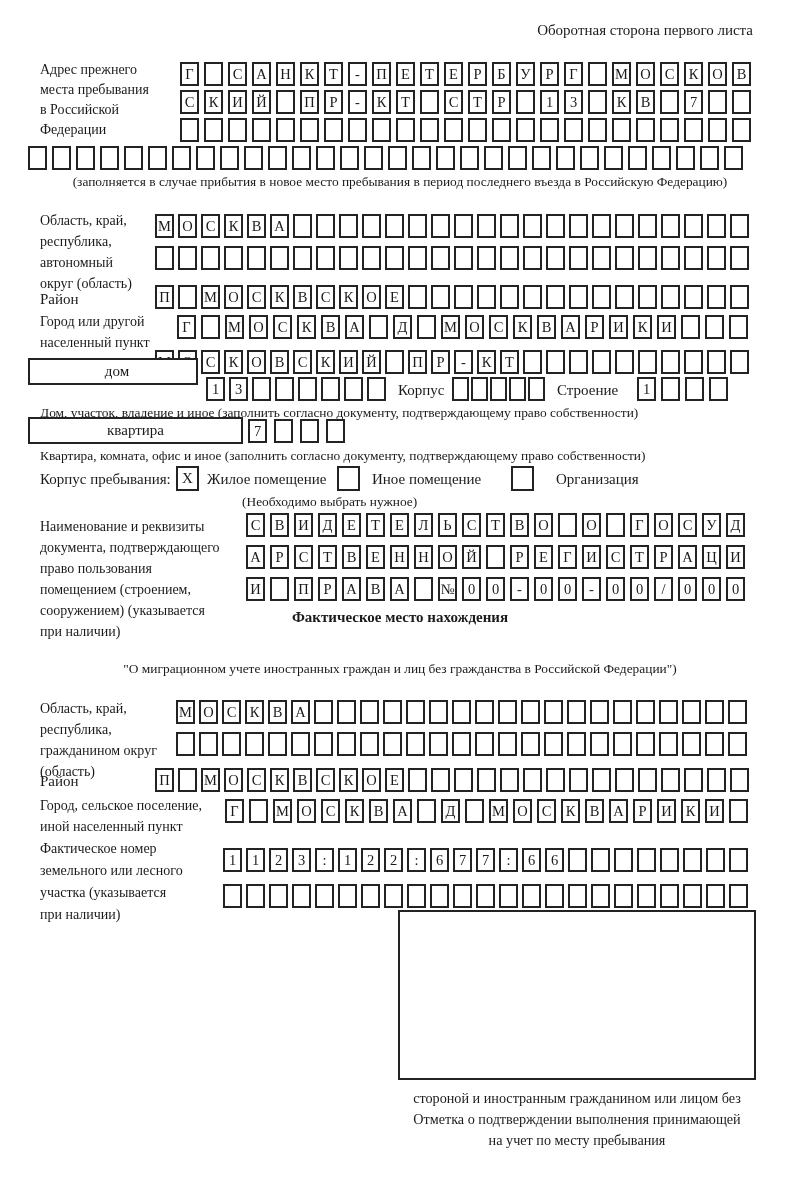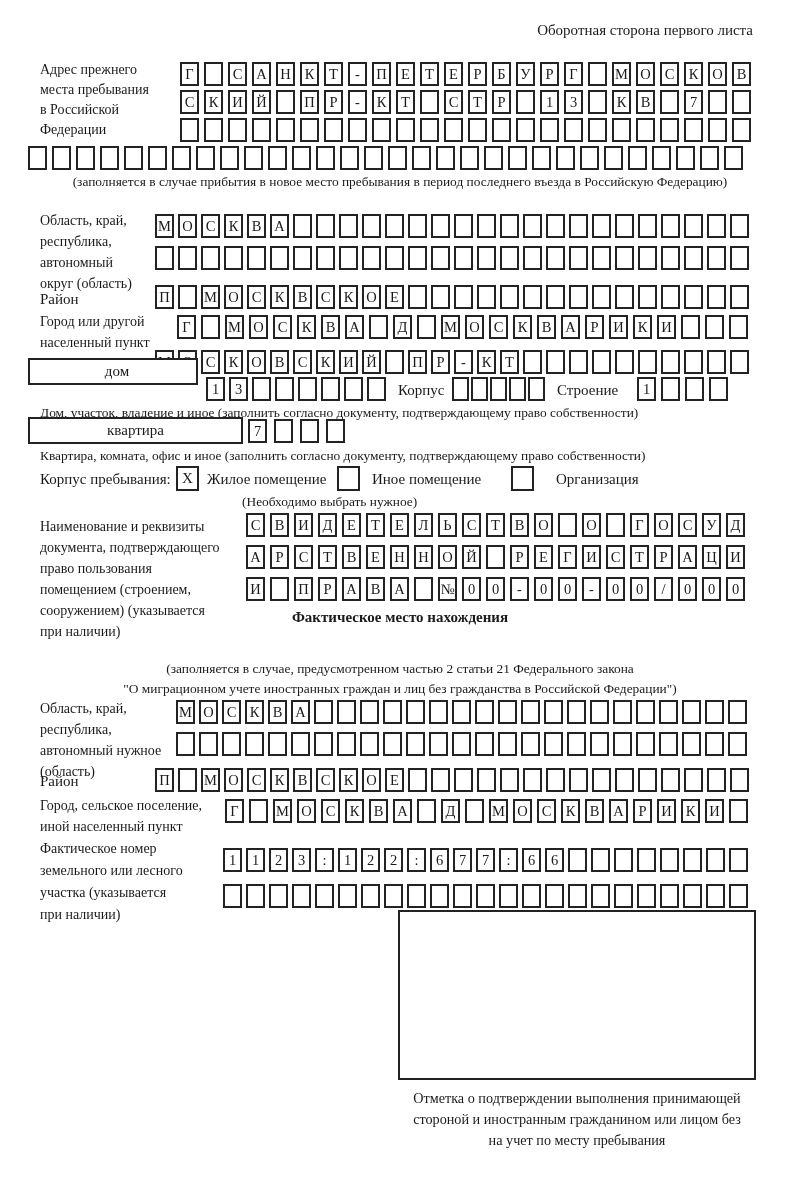--- a/index.html
+++ b/index.html
@@ -431,28 +431,27 @@
       <div class="cell">0</div>
       <div class="cell">0</div>
       <div class="cell">/</div>
       <div class="cell">0</div>
       <div class="cell">0</div>
       <div class="cell">0</div>
     </div>
 
   <div class="lbl bold center" style="top:607px;">Фактическое место нахождения</div>
   <div class="cap center" style="top:659px;">
-      <div>(заполняется в случае, предусмотренном частью 2 статьи 21 Федерального закона</div>
       <div>"О миграционном учете иностранных граждан и лиц без гражданства в Российской Федерации")</div>
     </div>
 
   <div class="lines" style="left:40px;top:698px;">
       <div>Область, край,</div>
       <div>республика,</div>
-      <div>автономный нужное</div>
+      <div>гражданином округ</div>
       <div>(область)</div>
     </div>
   <div class="cellrow" style="left:176px;top:700px;">
       <div class="cell">М</div>
       <div class="cell">О</div>
       <div class="cell">С</div>
       <div class="cell">К</div>
       <div class="cell">В</div>
       <div class="cell">А</div>
       <div class="cell"></div>
@@ -614,18 +613,18 @@
       <div class="cell"></div>
       <div class="cell"></div>
       <div class="cell"></div>
       <div class="cell"></div>
       <div class="cell"></div>
       <div class="cell"></div>
     </div>
 
   <div class="stamp" style="left:398px;top:910px;width:358px;height:170px;"></div>
   <div class="stampnote" style="left:360px;top:1088px;width:434px;">
+      <div>стороной и иностранным гражданином или лицом без</div>
       <div>Отметка о подтверждении выполнения принимающей</div>
-      <div>стороной и иностранным гражданином или лицом без</div>
       <div>на учет по месту пребывания</div>
     </div>
 
 </div>
 
 </body></html>

